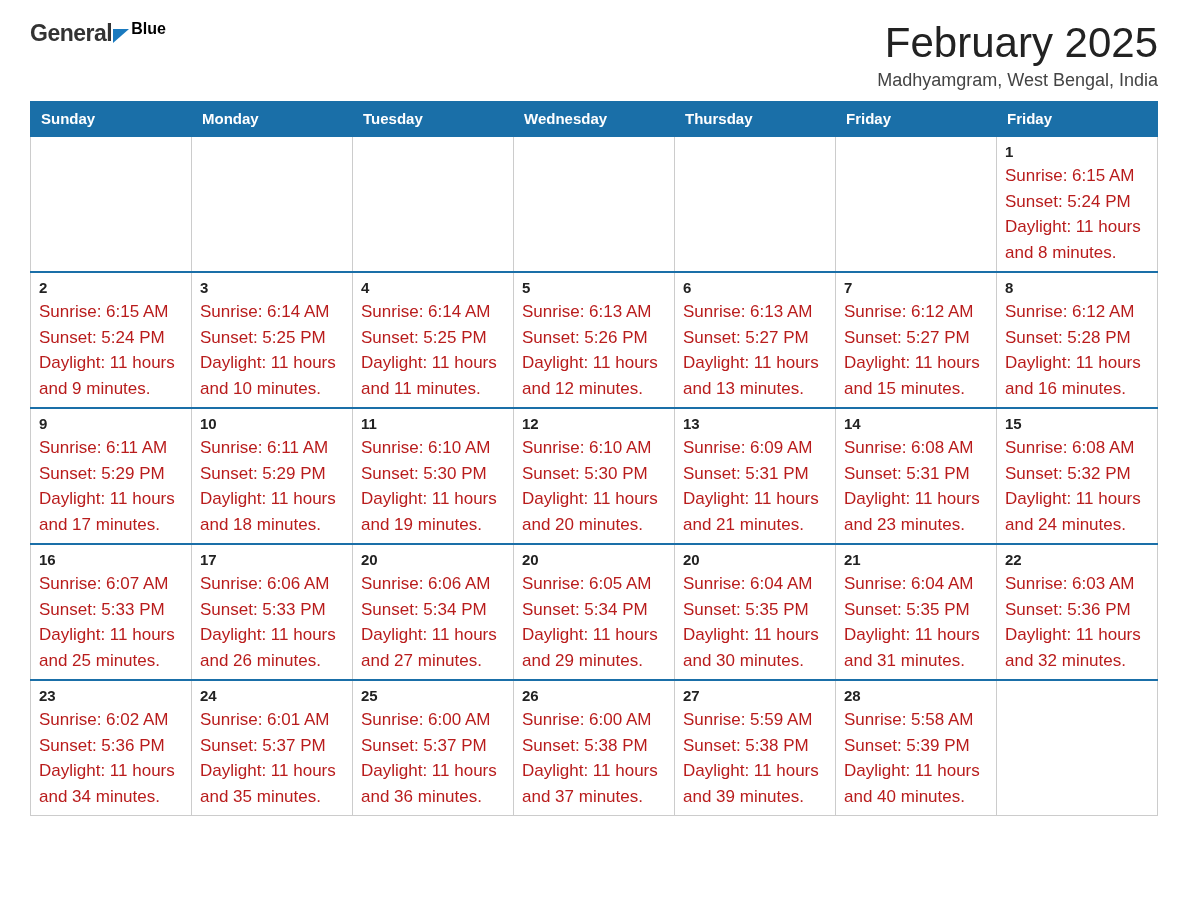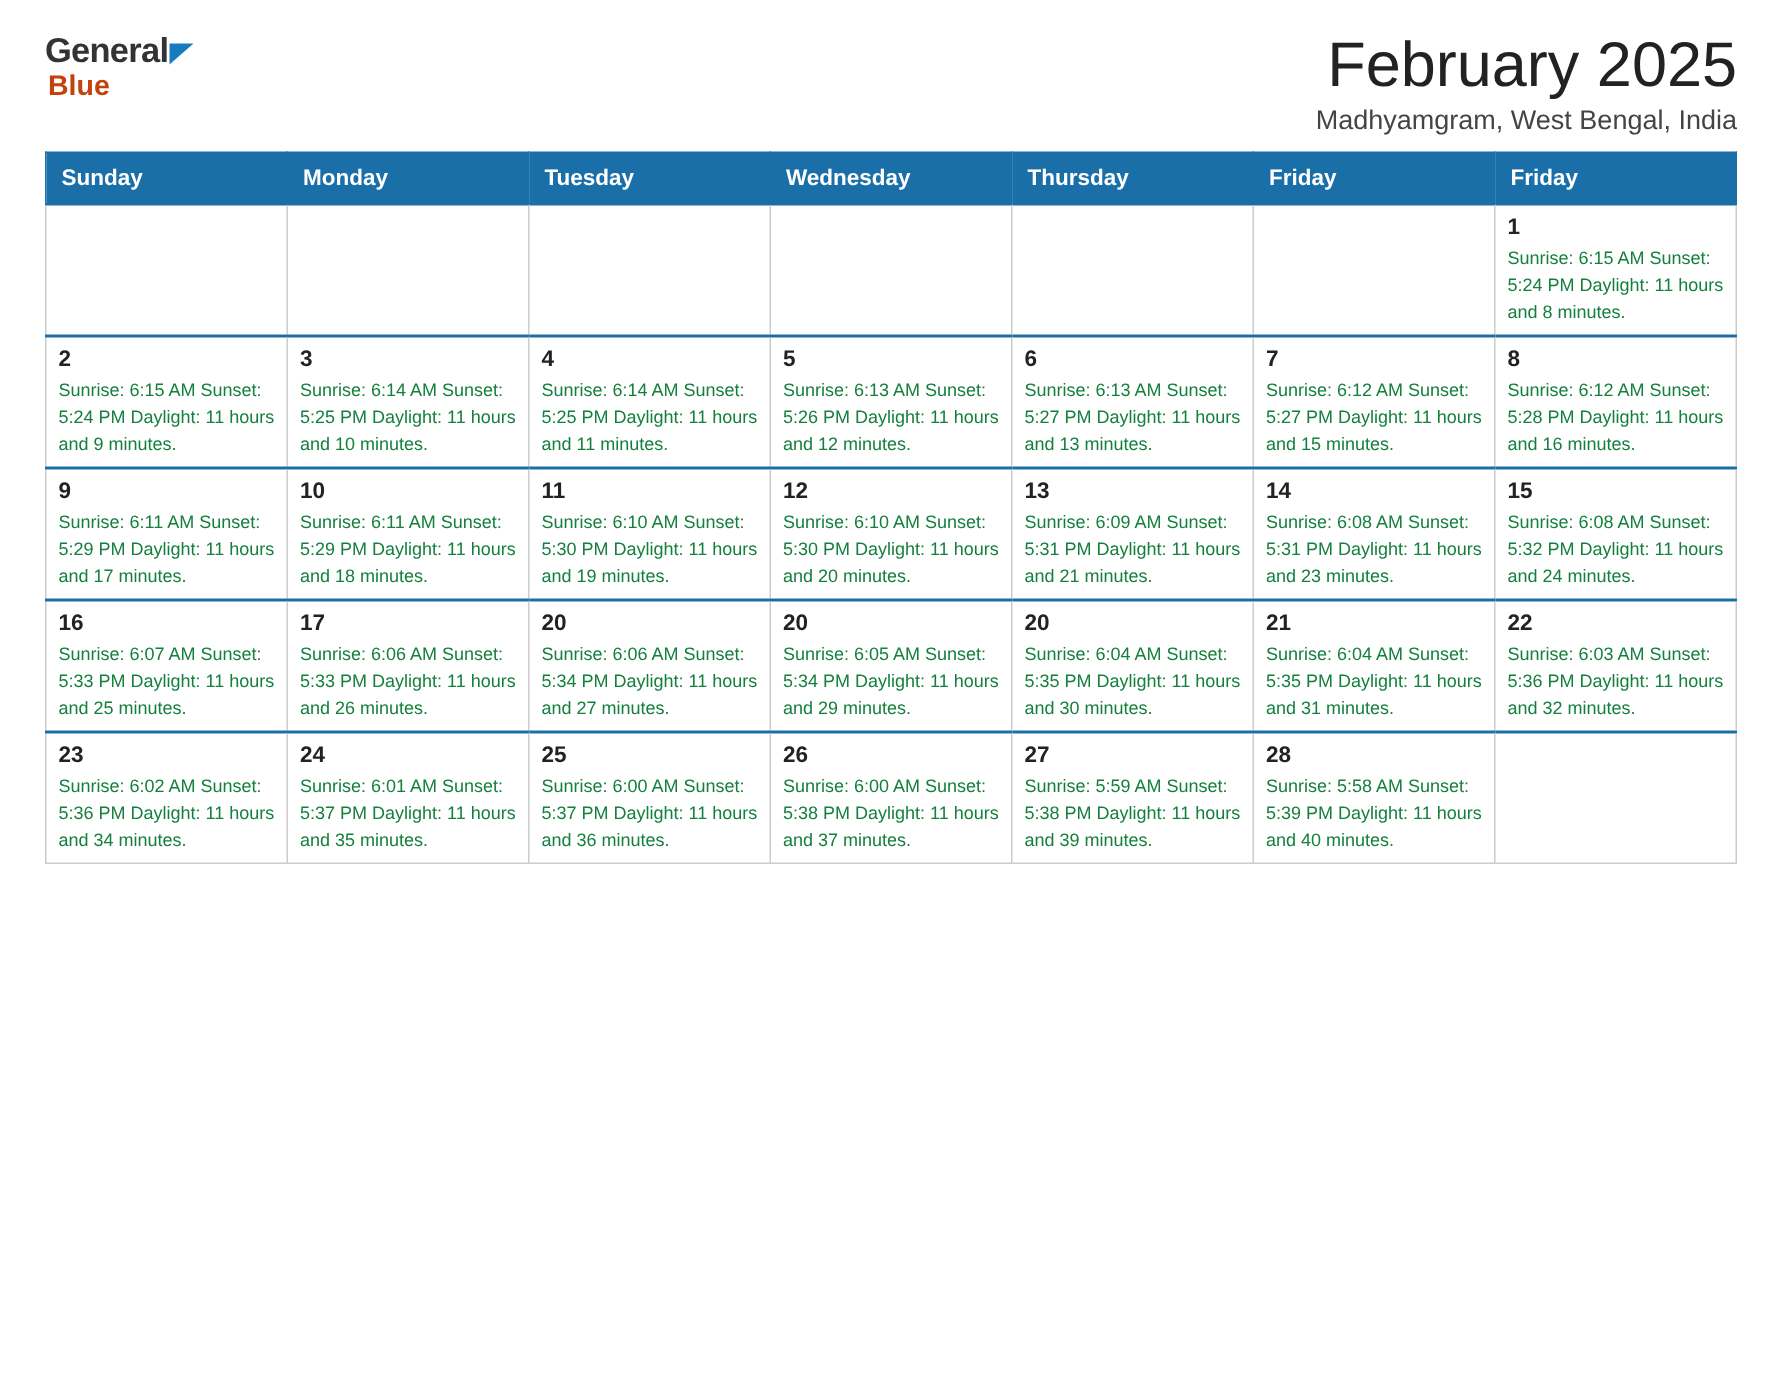--- a/index.html
+++ b/index.html
@@ -10,21 +10,20 @@
       padding: 20px 30px;
     }
     .header {
       display: flex;
       justify-content: space-between;
       align-items: flex-start;
       margin-bottom: 10px;
     }
     .logo {
       display: flex;
-      flex-direction: column;
       align-items: flex-start;
     }
     .title-area {
       text-align: right;
     }
     .month-title {
       font-size: 42px;
       font-weight: normal;
       color: #222;
       line-height: 1.1;
@@ -65,22 +64,22 @@
       border-top: 2px solid #1a6fa8;
     }
     .day-number {
       font-size: 15px;
       font-weight: bold;
       color: #222;
       display: block;
       margin-bottom: 3px;
     }
     .day-info {
-      font-size: 12px;
-      color: #15803d;
+      font-size: 17px;
+      color: #b91c1c;
       line-height: 1.5;
     }
     .empty-cell {
       background: #f9f9f9;
     }
     
     .logo-row {
       display: flex;
       align-items: center;
     }
@@ -96,23 +95,23 @@
       height: 0;
       border-top: 0px solid transparent;
       border-bottom: 14px solid transparent;
       border-left: 16px solid #1a7abf;
       margin-left: 1px;
       vertical-align: middle;
       position: relative;
       top: 2px;
     }
     .logo-blue {
-      font-size: 19px;
+      font-size: 16px;
       font-weight: bold;
-      color: #c2410c;
+      color: #000000;
       margin-left: 2px;
     }
   </style>
 </head>
 <body>
 
 <div class="header">
   <div class="logo">
     <div class="logo-row">
       <span class="logo-general">General</span>

